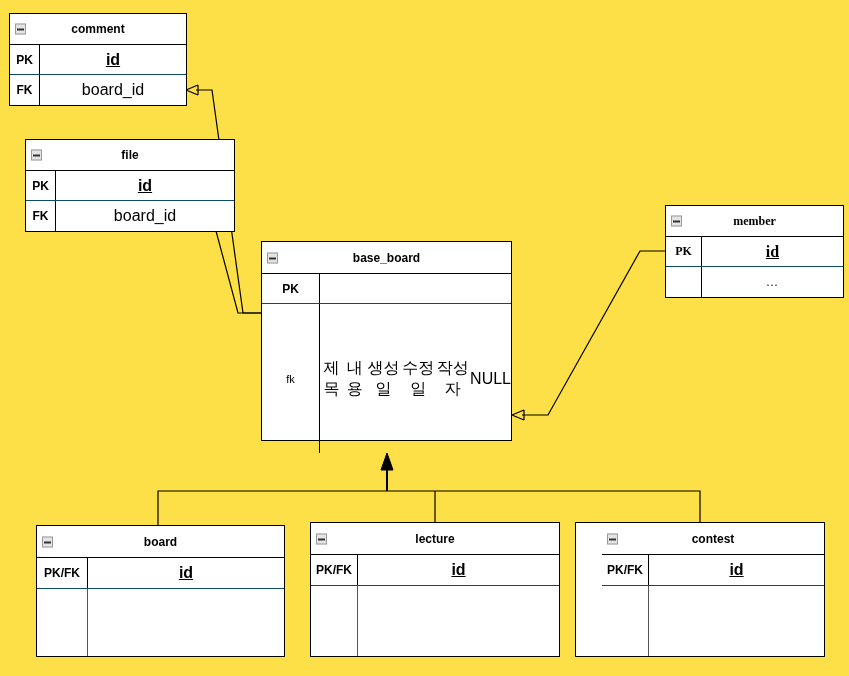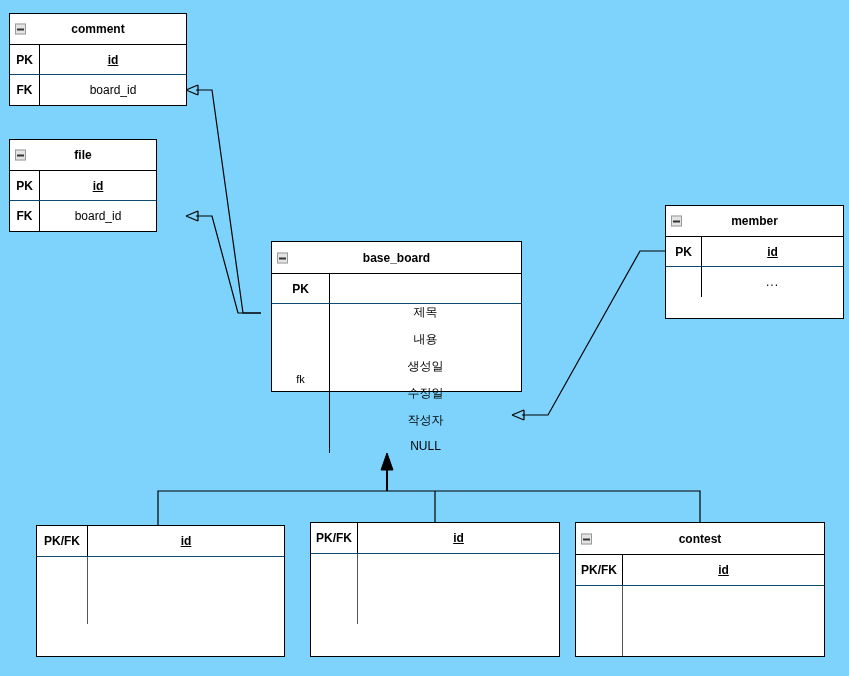--- a/index.html
+++ b/index.html
@@ -4,21 +4,21 @@
 <style>
   html, body {
     margin: 0;
     padding: 0;
     background: #ffffff;
   }
   #canvas {
     position: relative;
     width: 849px;
     height: 676px;
-    background: #7dd3fc;
+    background: #fde047;
     font-family: "Liberation Sans", sans-serif;
     overflow: hidden;
   }
   .edges {
     position: absolute;
     left: 0;
     top: 0;
     width: 849px;
     height: 676px;
     pointer-events: none;
@@ -85,35 +85,35 @@
   .key-cell.plain {
     font-weight: normal;
     font-size: 11px;
   }
   .attr-cell {
     box-sizing: border-box;
     flex: 1 1 auto;
     display: flex;
     align-items: center;
     justify-content: center;
-    font-size: 12px;
+    font-size: 16px;
     color: #000000;
   }
   .attr-cell.pk {
     font-weight: bold;
     text-decoration: underline;
   }
   .attr-list {
     box-sizing: border-box;
     flex: 1 1 auto;
     display: flex;
-    flex-direction: column;
-    align-items: center;
-    justify-content: center;
-    font-size: 12px;
+    flex-direction: row;
+    align-items: center;
+    justify-content: space-between;
+    font-size: 16px;
     color: #000000;
   }
   .attr-list > div {
     padding: 5px 0;
     text-align: center;
   }
   .ellipsis-cell {
     font-size: 12px;
     letter-spacing: 1px;
   }
@@ -157,94 +157,102 @@
     <div class="ent-row" style="height:30px;">
       <div class="key-cell" style="width:30px;">PK</div>
       <div class="attr-cell pk">id</div>
     </div>
     <div class="ent-row last" style="height:30px;">
       <div class="key-cell" style="width:30px;">FK</div>
       <div class="attr-cell">board_id</div>
     </div>
   </div>
 
-  <div class="entity" style="left:9px; top:139px; width:148px; height:93px;">
+  <div class="entity" style="left:25px; top:139px; width:210px; height:93px;">
     <div class="ent-header" style="height:31px;">
       <span class="collapse-icon"></span>
       <span>file</span>
     </div>
     <div class="ent-row" style="height:30px;">
       <div class="key-cell" style="width:30px;">PK</div>
       <div class="attr-cell pk">id</div>
     </div>
     <div class="ent-row last" style="height:30px;">
       <div class="key-cell" style="width:30px;">FK</div>
       <div class="attr-cell">board_id</div>
     </div>
   </div>
 
-  <div class="entity" style="left:271px; top:241px; width:251px; height:151px;">
+  <div class="entity" style="left:261px; top:241px; width:251px; height:200px;">
     <div class="ent-header" style="height:32px;">
       <span class="collapse-icon"></span>
       <span>base_board</span>
     </div>
     <div class="ent-row" style="height:30px;">
       <div class="key-cell" style="width:58px;">PK</div>
     </div>
     <div class="ent-row last" style="height:149px;">
       <div class="key-cell plain" style="width:58px;">fk</div>
       <div class="attr-list">
         <div>제목</div>
         <div>내용</div>
         <div>생성일</div>
         <div>수정일</div>
         <div>작성자</div>
         <div>NULL</div>
       </div>
     </div>
   </div>
 
-  <div class="entity" style="left:665px; top:205px; width:179px; height:114px;">
+  <div class="entity" style="left:665px; top:205px; width:179px; height:93px;font-family:Liberation Serif, serif;">
     <div class="ent-header" style="height:31px;">
       <span class="collapse-icon"></span>
       <span>member</span>
     </div>
     <div class="ent-row" style="height:30px;">
       <div class="key-cell" style="width:36px;">PK</div>
       <div class="attr-cell pk">id</div>
     </div>
     <div class="ent-row last" style="height:30px;">
       <div class="key-cell" style="width:36px;"></div>
       <div class="attr-cell ellipsis-cell">...</div>
     </div>
   </div>
 
   <div class="entity" style="left:36px; top:525px; width:249px; height:132px;">
+    <div class="ent-header" style="height:32px;">
+      <span class="collapse-icon"></span>
+      <span>board</span>
+    </div>
     <div class="ent-row" style="height:31px;">
       <div class="key-cell" style="width:51px;">PK/FK</div>
       <div class="attr-cell pk">id</div>
     </div>
     <div class="ent-row last" style="height:67px;">
       <div class="key-cell" style="width:51px; border-right-color:#555555;"></div>
       <div class="attr-cell"></div>
     </div>
   </div>
 
   <div class="entity" style="left:310px; top:522px; width:250px; height:135px;">
+    <div class="ent-header" style="height:32px;">
+      <span class="collapse-icon"></span>
+      <span>lecture</span>
+    </div>
     <div class="ent-row" style="height:31px;">
       <div class="key-cell" style="width:47px;">PK/FK</div>
       <div class="attr-cell pk">id</div>
     </div>
     <div class="ent-row last" style="height:70px;">
       <div class="key-cell" style="width:47px; border-right-color:#555555;"></div>
       <div class="attr-cell"></div>
     </div>
   </div>
 
-  <div class="entity" style="left:575px; top:522px; width:250px; height:135px;">
+  <div class="entity" style="left:575px; top:522px; width:250px; height:135px;padding-left:26px;">
     <div class="ent-header" style="height:32px;">
       <span class="collapse-icon"></span>
       <span>contest</span>
     </div>
     <div class="ent-row" style="height:31px;">
       <div class="key-cell" style="width:47px;">PK/FK</div>
       <div class="attr-cell pk">id</div>
     </div>
     <div class="ent-row last" style="height:70px;">
       <div class="key-cell" style="width:47px; border-right-color:#555555;"></div>

